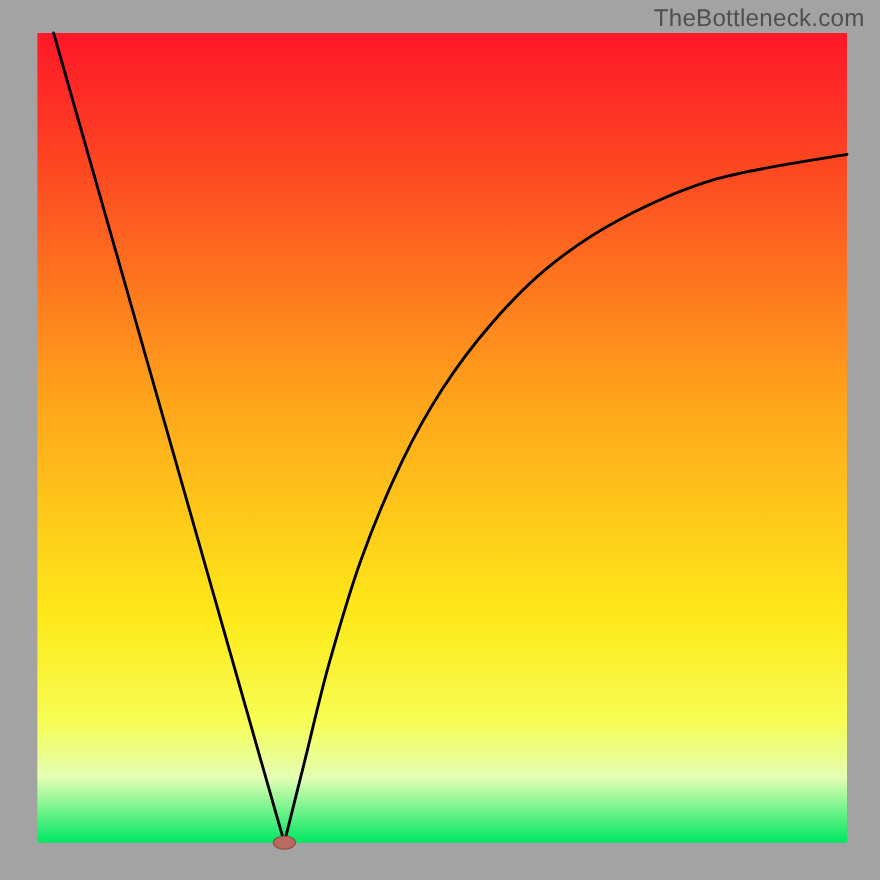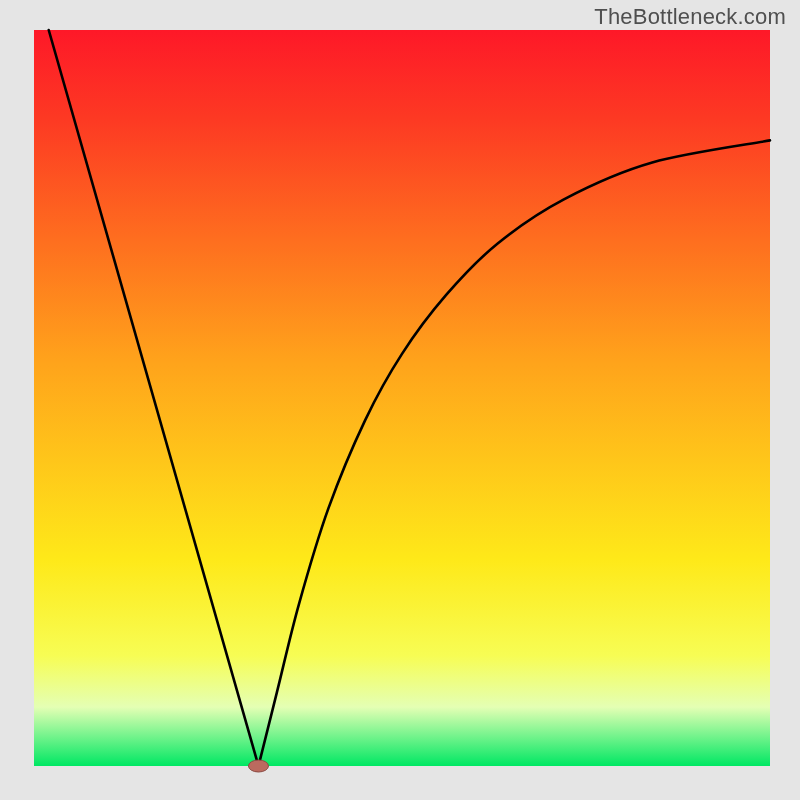--- a/index.html
+++ b/index.html
@@ -8,21 +8,21 @@
     width: 800px;
     height: 800px;
     background: #000;
     overflow: hidden;
     font-family: Arial, Helvetica, sans-serif;
   }
   .frame {
     position: relative;
     width: 800px;
     height: 800px;
-    background: #e5e5e5;
+    background: #a3a3a3;
   }
   .watermark {
     position: absolute;
     top: 4px;
     right: 14px;
     color: #4f4f4f;
     font-size: 22px;
     font-weight: 500;
     letter-spacing: 0.2px;
     z-index: 5;

